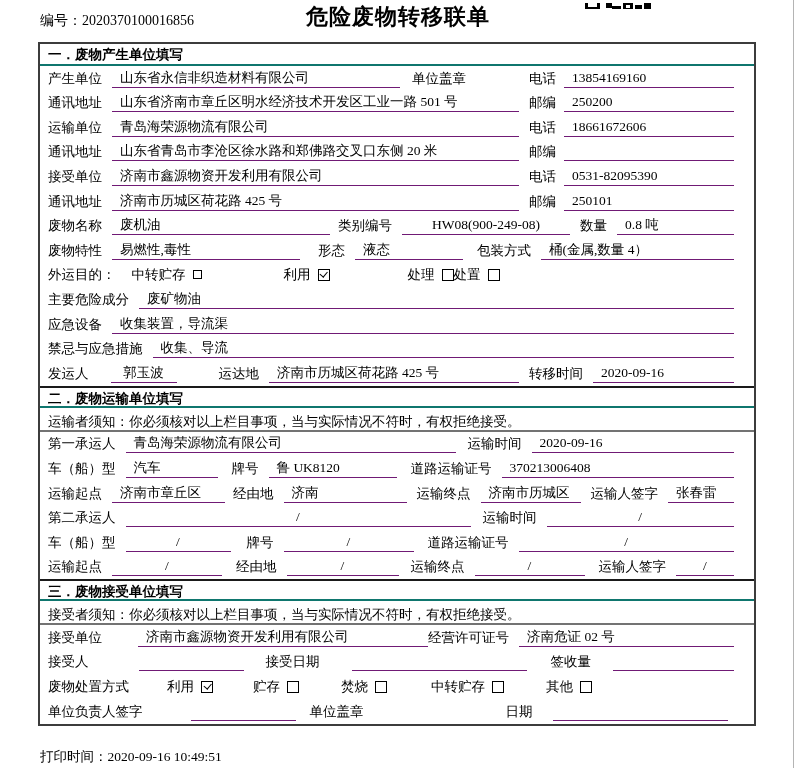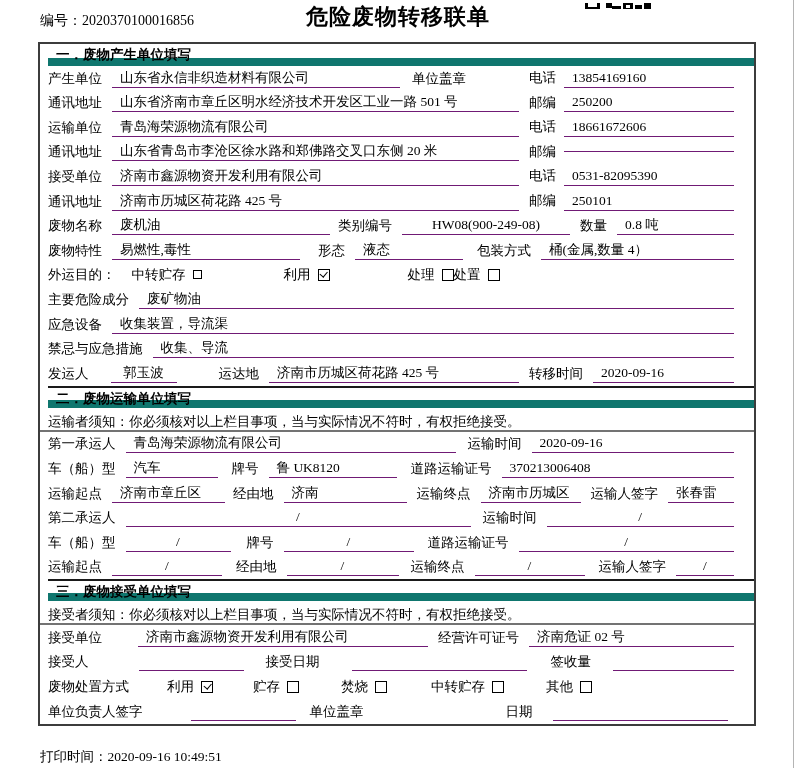--- a/index.html
+++ b/index.html
@@ -15,34 +15,33 @@
   .hdr { position:absolute; left:0; top:0; width:100%; height:42px; }
   .serial { position:absolute; left:40px; top:12px; font-size:14px; white-space:nowrap; }
   .doc-title { position:absolute; left:0; right:0; top:2px; text-align:center;
     font-size:22px; font-weight:bold; font-family:"Liberation Sans","DejaVu Sans",sans-serif; letter-spacing:1px; }
   .qr { position:absolute; left:585px; top:0; width:66px; height:9px; overflow:hidden; }
 
   
   .form { position:absolute; left:38px; top:42px; width:718px; border:2px solid #3c3c3c; background:#fff; }
   .sec-head {
     height:22px; line-height:22px; padding:0 8px; font-weight:bold;
-    border-bottom:8px solid #0f766e; font-size:13.5px;
+    border-bottom:2px solid #0f766e; font-size:13.5px;
     font-family:"Liberation Sans","DejaVu Sans",sans-serif;
-    margin-left:8px;
   }
   .sec-head.mid { border-top:2px solid #1a1a1a; }
   .notice { height:24px; line-height:28px; padding:0 8px; border-bottom:2px solid #737373; white-space:nowrap; }
 
   .row { display:flex; align-items:flex-end; height:24.6px; padding:0 20px 3px 8px; }
   .lbl { white-space:nowrap; margin-right:10px; line-height:19px; flex:0 0 auto; }
   .u { border-bottom:1px solid #701a75; padding-left:8px; line-height:19px; min-width:26px;
        white-space:nowrap; overflow:visible; flex:0 0 auto; }
   .u.c { text-align:center; padding-left:0; }
   .grow { flex:1 1 auto; }
-  .rg { display:flex; align-items:center; flex:0 0 205px; margin-left:auto; }
+  .rg { display:flex; align-items:flex-end; flex:0 0 205px; margin-left:auto; }
   .rg .lbl { margin-right:8px; }
   .rg .u { flex:1 1 auto; }
 
   .opt { display:flex; align-items:center; line-height:19px; }
   .cb { position:relative; width:12px; height:12px; border:1.5px solid #000; display:inline-block; margin-left:7px; flex:0 0 auto; }
   .cb.small { width:9px; height:9px; border-width:1.2px; }
   .cb.checked::after {
     content:""; position:absolute; left:1.5px; top:1.5px; width:6px; height:3.5px;
     border-left:1.6px solid #000; border-bottom:1.6px solid #000; transform:rotate(-50deg);
   }
@@ -248,21 +247,21 @@
     <span class="lbl" style="margin-left:14px">运输人签字</span>
     <span class="u c grow">/</span>
   </div>
 
   <div class="sec-head mid">三．废物接受单位填写</div>
   <div class="notice">接受者须知：你必须核对以上栏目事项，当与实际情况不符时，有权拒绝接受。</div>
 
   <div class="row">
     <span class="lbl">接受单位</span>
     <span class="u" style="flex:0 0 290px; margin-left:26px">济南市鑫源物资开发利用有限公司</span>
-    <span class="lbl" style="margin-left:10px">经营许可证号</span>
+    <span class="lbl" style="">经营许可证号</span>
     <span class="u grow">济南危证 02 号</span>
   </div>
 
   <div class="row">
     <span class="lbl">接受人</span>
     <span class="u" style="flex:0 0 105px; margin-left:40px"></span>
     <span class="lbl" style="margin-left:22px">接受日期</span>
     <span class="u" style="flex:0 0 175px; margin-left:22px"></span>
     <span class="lbl" style="margin-left:24px">签收量</span>
     <span class="u grow" style="margin-left:12px"></span>

